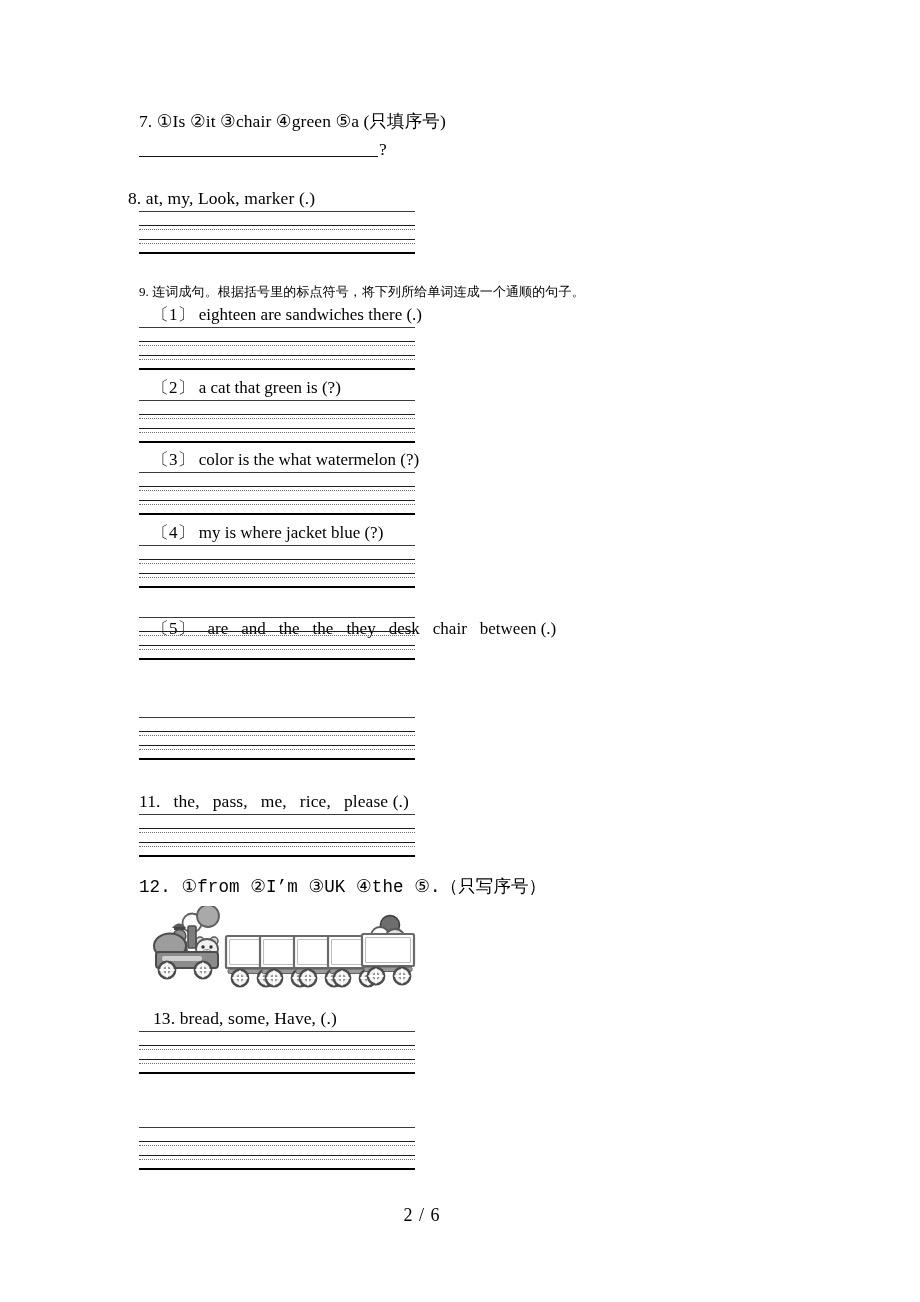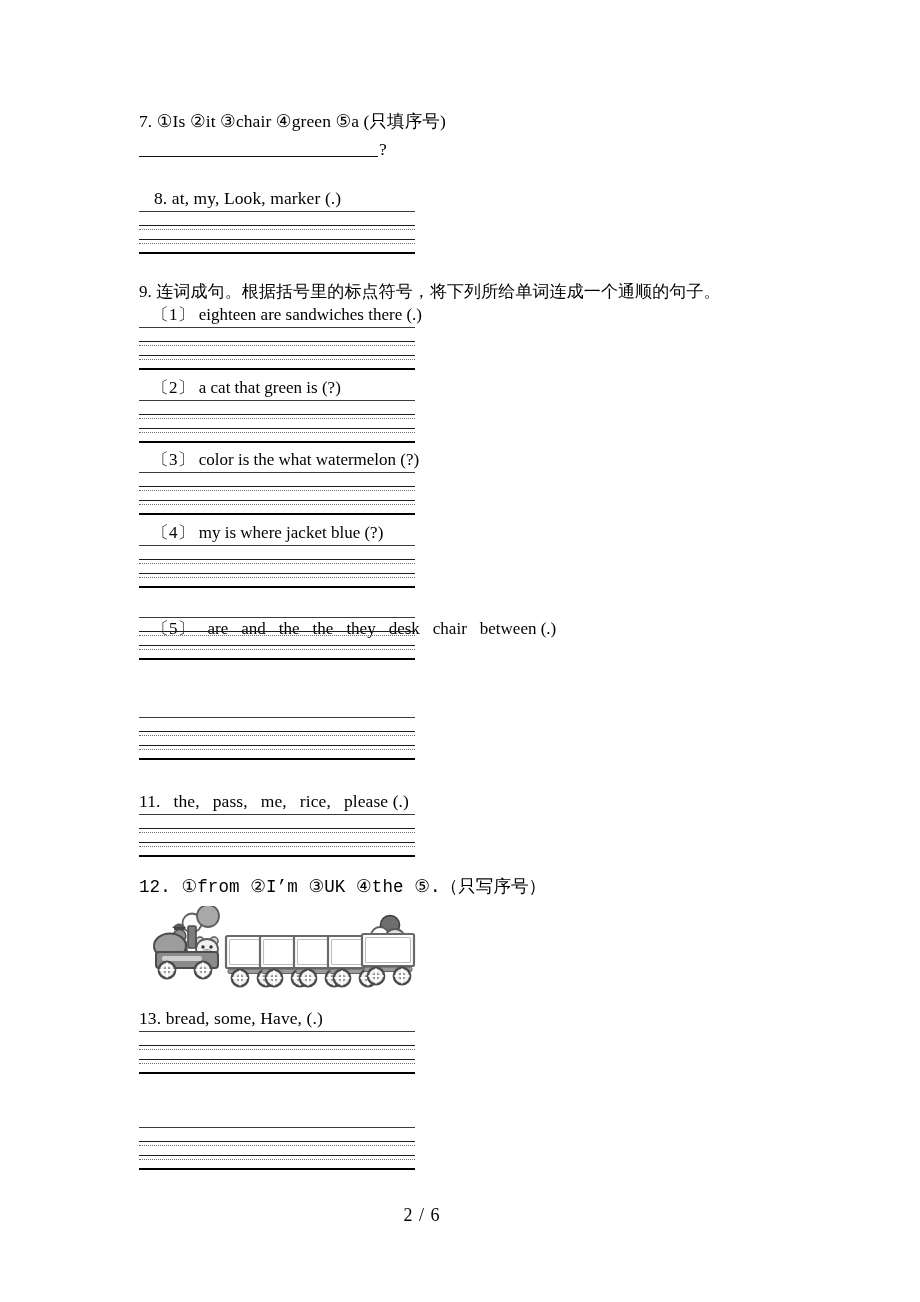--- a/index.html
+++ b/index.html
@@ -27,21 +27,21 @@
   
   .q {
     position: absolute;
     font-size: 17.5px;
     line-height: 22px;
     white-space: nowrap;
     letter-spacing: 0.1px;
   }
   .q.cn {
     font-family: "Liberation Serif", "DejaVu Serif", serif;
-    font-size: 17px;
+    font-size: 13px;
   }
   .sub {
     position: absolute;
     font-size: 17px;
     line-height: 21px;
     white-space: nowrap;
   }
   .wordgap-lg > span { margin-right: 13px; }
 
   
@@ -106,21 +106,21 @@
 
 <div class="page">
 
   <div class="q" style="left:139px; top:110px;">
     <span>7.</span>
     <span>①Is ②it ③chair ④green ⑤a (只填序号)</span>
   </div>
   <div class="plainline" style="left:139px; top:156px; width:239px;"></div>
   <div class="q" style="left:379px; top:138px;">?</div>
 
-  <div class="q" style="left:154px; top:187px;">
+  <div class="q" style="left:128px; top:187px;">
     <span>8.</span>
     <span>at, my, Look, marker (.)</span>
   </div>
   <div class="rule" style="left:139px; top:211px; width:276px;">
     <i class="r1"></i>
       <i class="r2"></i>
       <i class="r2d"></i>
       <i class="r3"></i>
       <i class="r3d"></i>
       <i class="r4"></i>
@@ -296,21 +296,21 @@
       <use href="#wheel" x="14" y="42"></use>
       <use href="#wheel" x="40" y="42"></use>
     </g>
     <g transform="translate(214,28)">
       <use href="#car"></use>
       <use href="#wheel" x="14" y="42"></use>
       <use href="#wheel" x="40" y="42"></use>
     </g>
   </svg>
 
-  <div class="q" style="left:139px; top:1007px;">
+  <div class="q" style="left:153px; top:1007px;">
     <span>13.</span>
     <span>bread, some, Have, (.)</span>
   </div>
   <div class="rule" style="left:139px; top:1031px; width:276px;">
     <i class="r1"></i>
       <i class="r2"></i>
       <i class="r2d"></i>
       <i class="r3"></i>
       <i class="r3d"></i>
       <i class="r4"></i>

